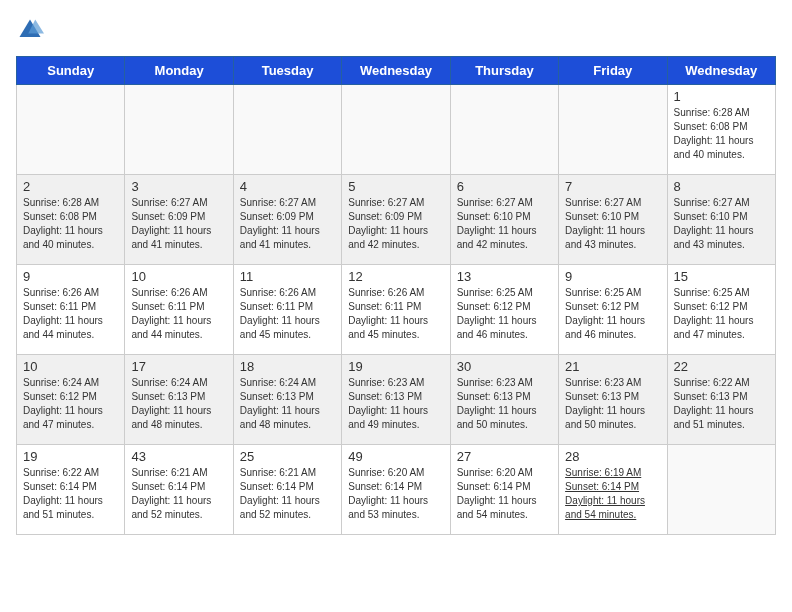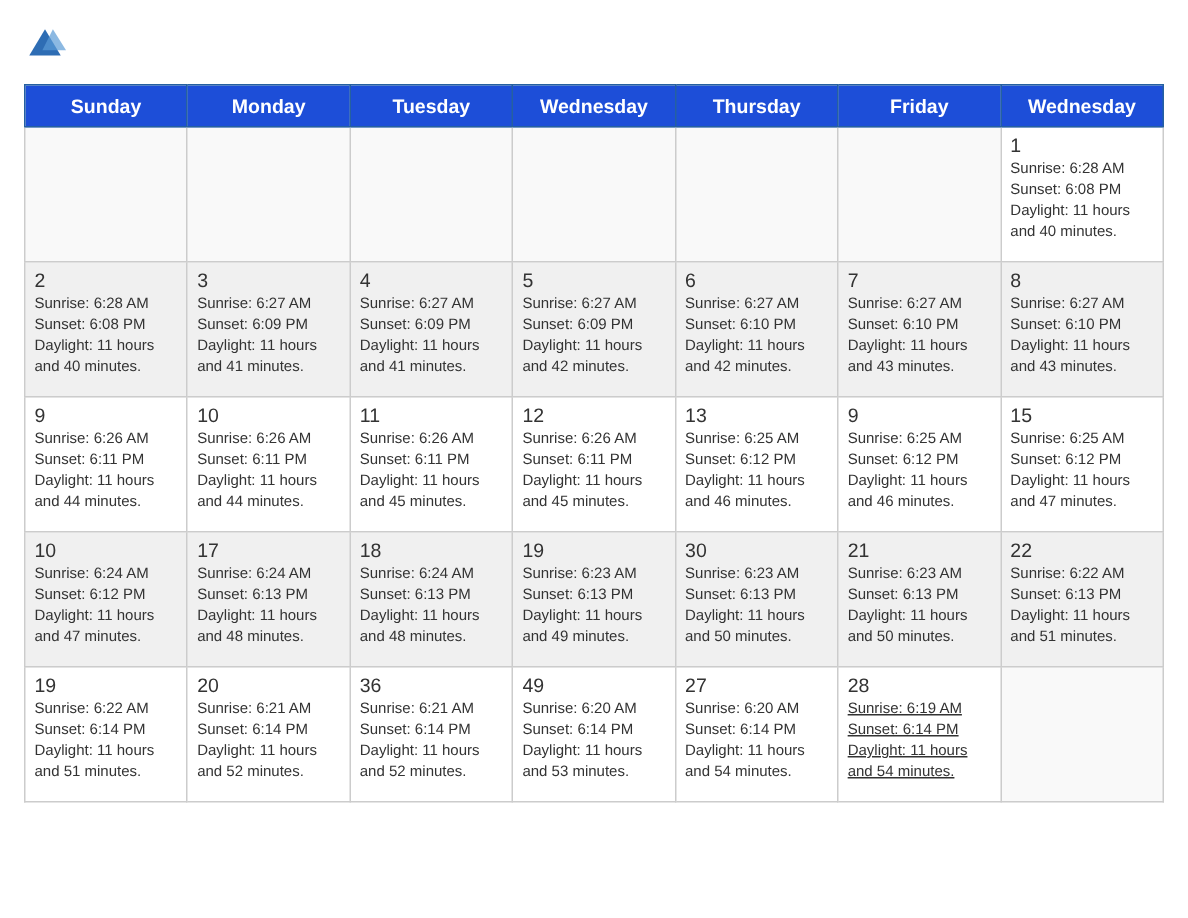--- a/index.html
+++ b/index.html
@@ -247,27 +247,27 @@
         </td>
       </tr>
       <tr>
         <td>
           <span class="day-number">19</span>
           <div class="day-info" style="white-space: pre-line;">Sunrise: 6:22 AM
 Sunset: 6:14 PM
 Daylight: 11 hours and 51 minutes.</div>
         </td>
         <td>
-          <span class="day-number">20</span>
+          <span class="day-number">43</span>
           <div class="day-info" style="white-space: pre-line;">Sunrise: 6:21 AM
 Sunset: 6:14 PM
 Daylight: 11 hours and 52 minutes.</div>
         </td>
         <td>
-          <span class="day-number">36</span>
+          <span class="day-number">25</span>
           <div class="day-info" style="white-space: pre-line;">Sunrise: 6:21 AM
 Sunset: 6:14 PM
 Daylight: 11 hours and 52 minutes.</div>
         </td>
         <td>
           <span class="day-number">49</span>
           <div class="day-info" style="white-space: pre-line;">Sunrise: 6:20 AM
 Sunset: 6:14 PM
 Daylight: 11 hours and 53 minutes.</div>
         </td>

